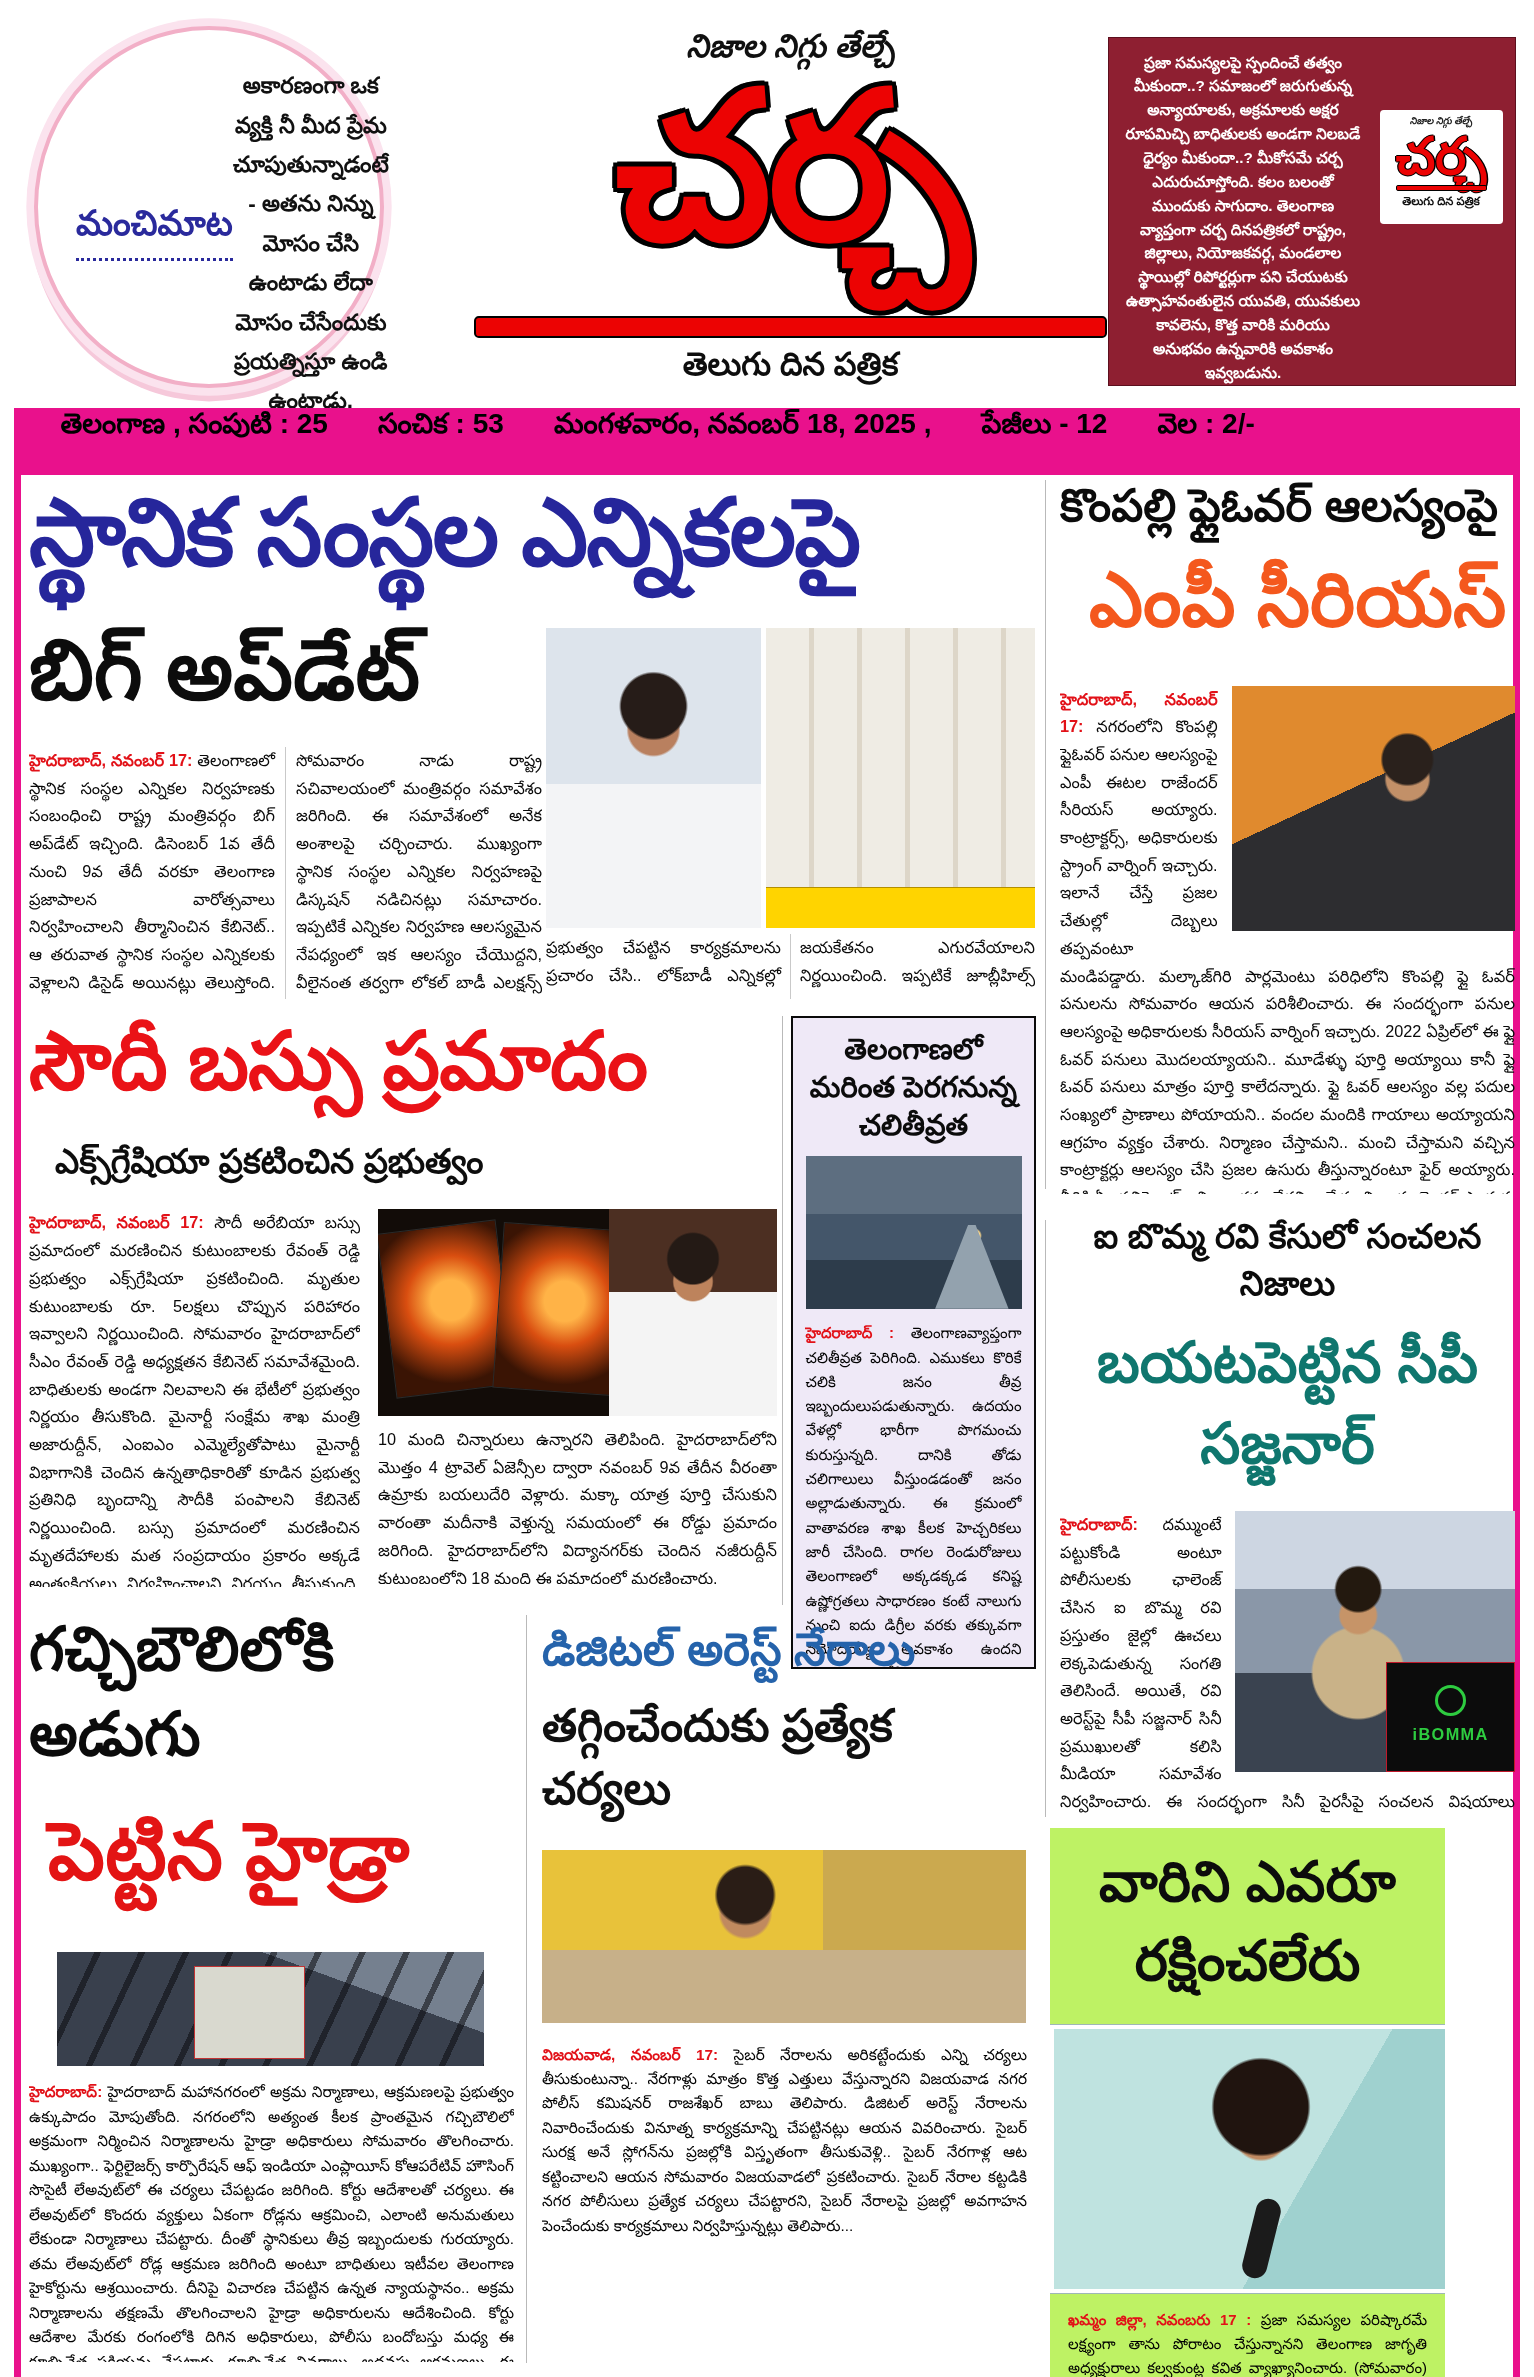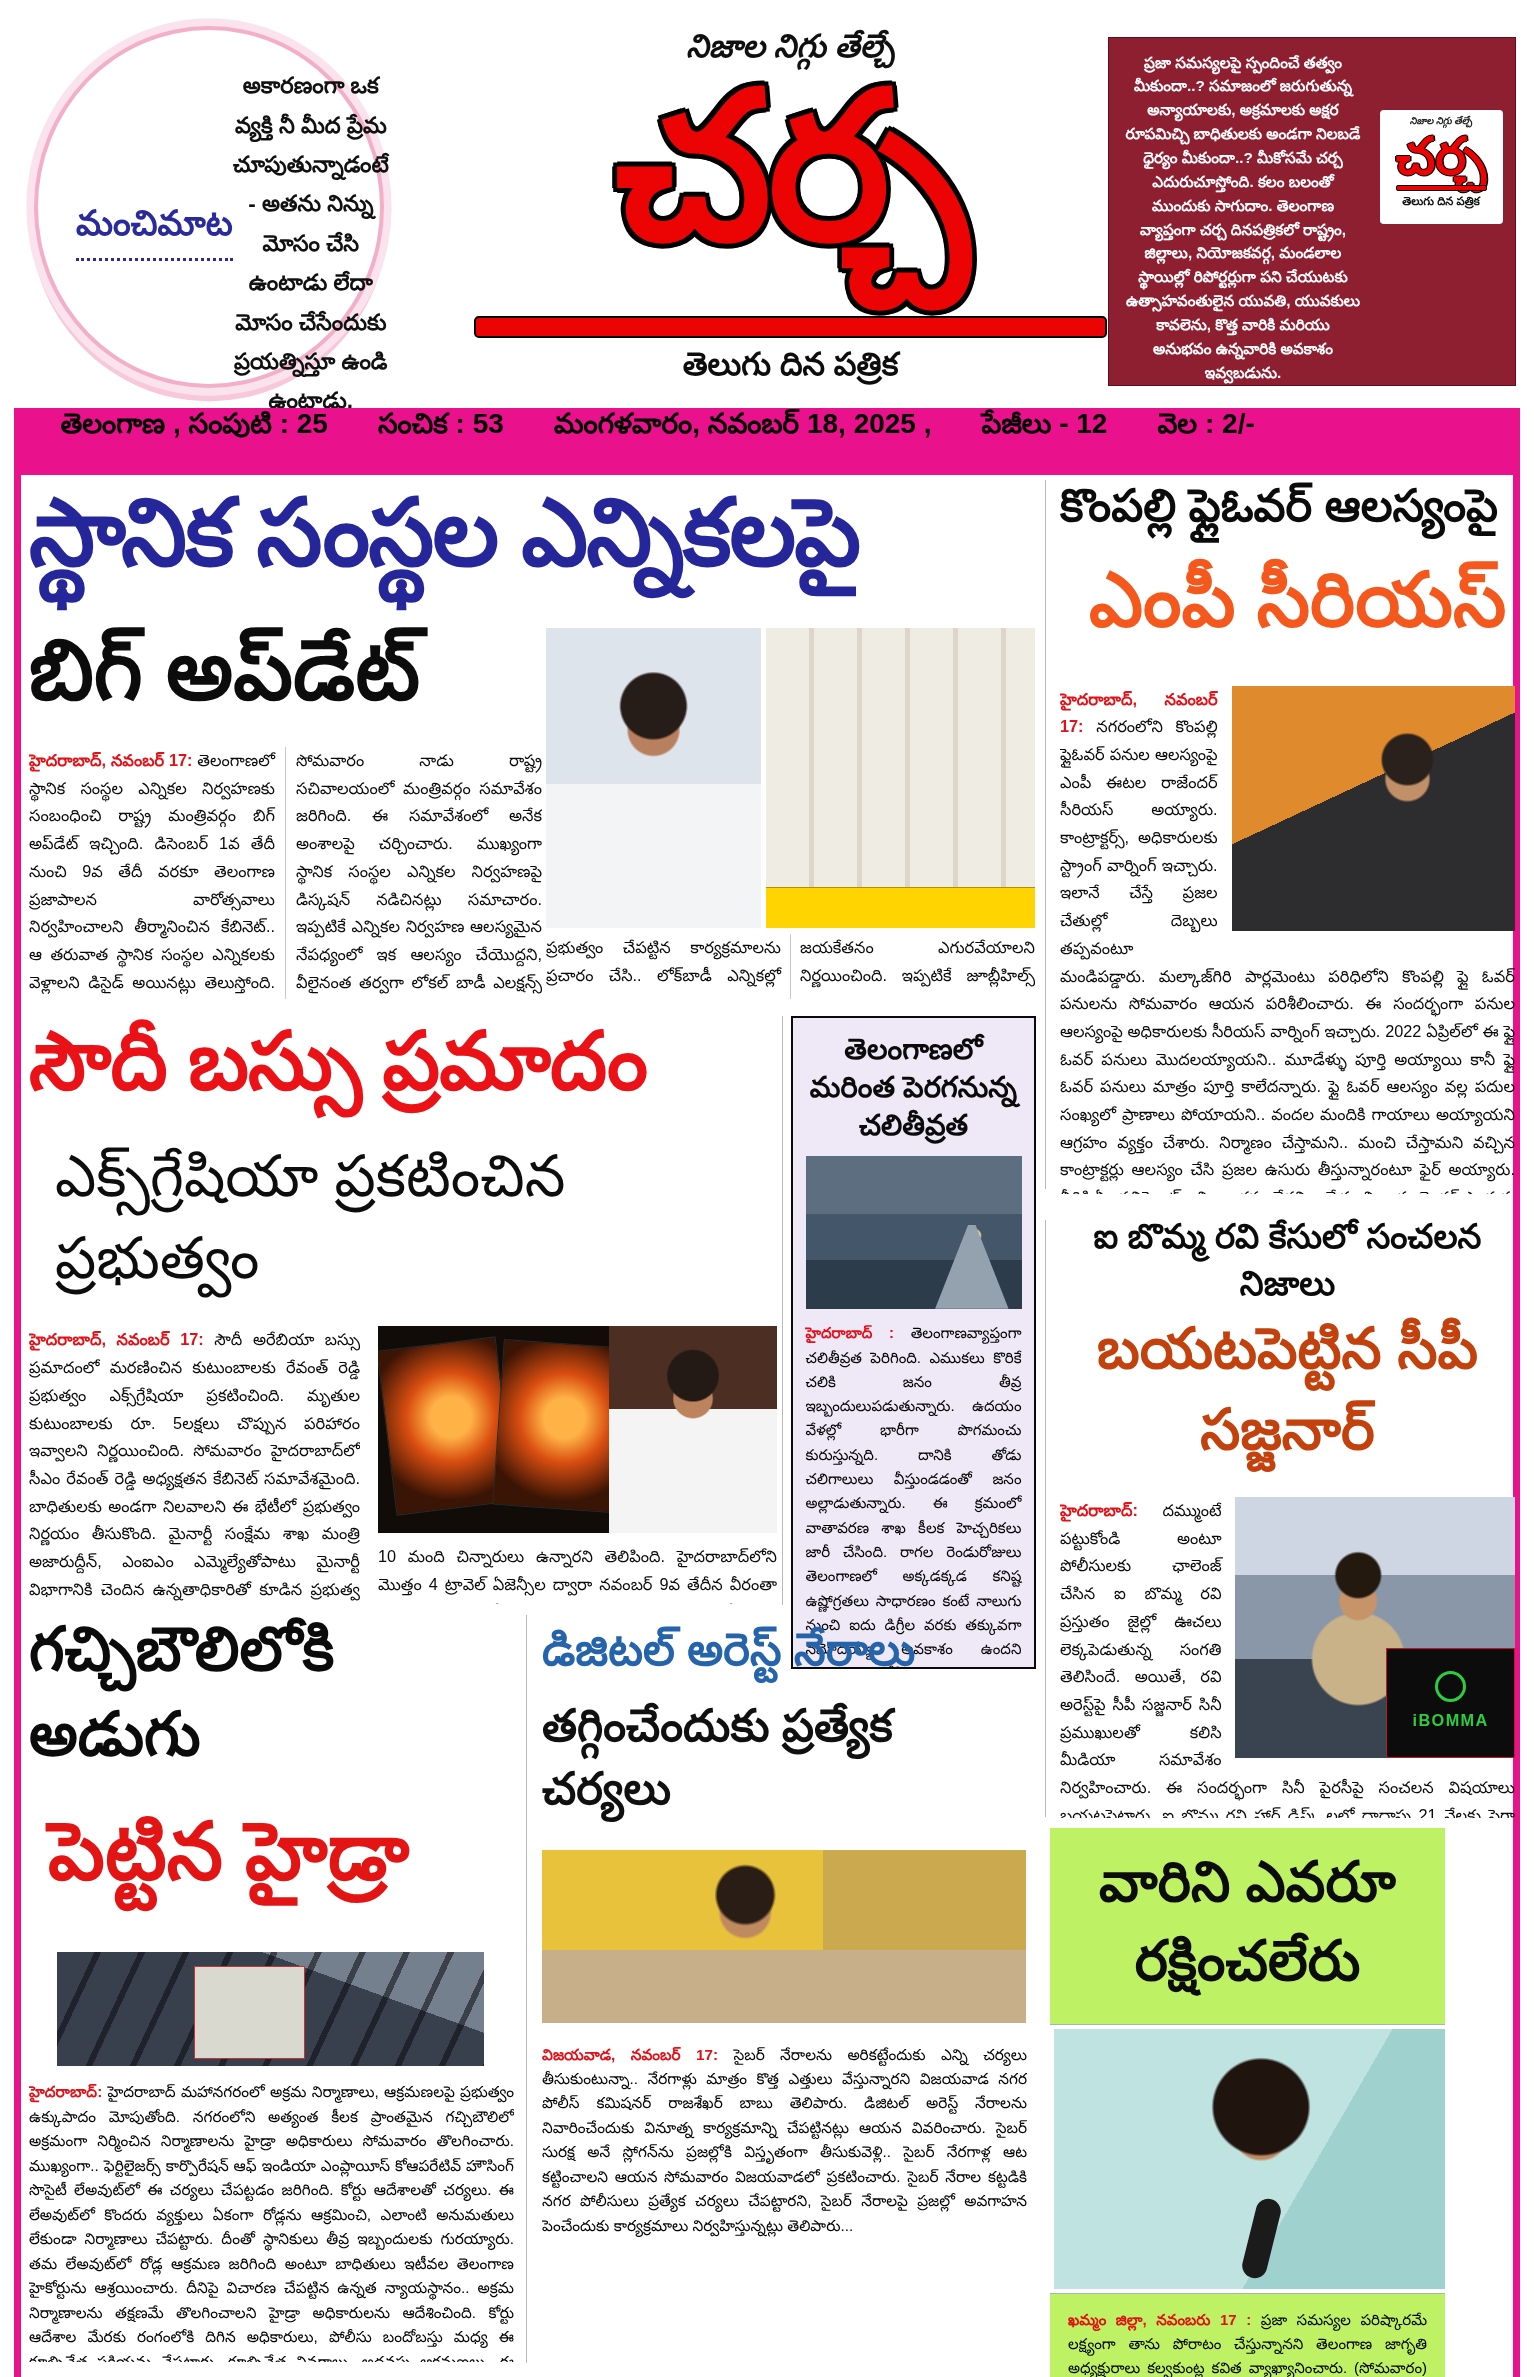--- a/index.html
+++ b/index.html
@@ -118,35 +118,35 @@
                  linear-gradient(90deg,#e8c23a 0 58%, #cba94f 58% 100%); }
   .ph-kavitha { margin:18px auto 0 auto; width:422px; height:268px; border:4.8px solid #fff; outline:1px solid #9fb7b7;
      background: radial-gradient(circle at 50% 30%, #20140f 0 17%, transparent 18%),
                  radial-gradient(circle at 50% 40%, #c08a62 0 10%, transparent 11%),
                  linear-gradient(120deg,#bfe3e0 0 60%, #9fd1cf 60% 100%); }
   .ph-kavitha .mic { position:absolute; left:47%; bottom:4%; width:25px; height:81px; background:#1b1b1b; border-radius:12.5px; transform:rotate(14deg); }
 
   
   #saudi { left:29px; top:1015px; width:748px; height:589px; overflow:hidden; }
   #saudi .headline { font-size:81px; font-weight:800; color:#ea1217; letter-spacing:-1px; }
-  #saudi .subhead { font-size:58px; font-weight:400; color:#0d0d0d; margin:14.4px 0 0 26px; }
+  #saudi .subhead { font-size:34px; font-weight:700; color:#0d0d0d; margin:14.4px 0 0 26px; }
   #saudi .row { display:flex; margin-top:20px; gap:18px; }
   #saudi .colL { flex:0 0 331px; height:378px; overflow:hidden; }
   #saudi .colR { flex:1; }
   #saudi .colR .below { margin-top:9.6px; height:158px; overflow:hidden; }
 
   
   #weather { left:791px; top:1016px; width:245px; height:653px; background:#efe9f7; border:2.9px solid #0a0a0a; padding:11.5px 12.5px; overflow:hidden; }
   #weather .title { font-size:29px; font-weight:800; line-height:1.32; color:#0b0b0b; text-align:center; }
   #weather .body { margin-top:12.5px; font-size:15px; line-height:1.62; }
 
   
   #cp { left:1060px; top:1217px; width:455px; height:601px; overflow:hidden; }
   #cp .kicker { font-size:34px; font-weight:800; text-align:center; color:#0b0b0b; }
-  #cp .headline { font-size:57px; font-weight:800; text-align:center; color:#c2410c; margin-top:4px; }
+  #cp .headline { font-size:57px; font-weight:800; text-align:center; color:#0f766e; margin-top:18px; }
   #cp .body { margin-top:20px; }
 
   
   #hydra { left:29px; top:1614px; width:485px; height:748px; overflow:hidden; }
   #hydra .h1 { font-size:61px; font-weight:800; color:#0b0b0b; }
   #hydra .h2 { font-size:80px; font-weight:800; color:#e31414; margin:22px 0 0 19px; }
   #hydra .body { margin-top:14.4px; font-size:15.3px; line-height:1.6; }
 
   
   #digital { left:542px; top:1624px; width:485px; height:748px; overflow:hidden; }

